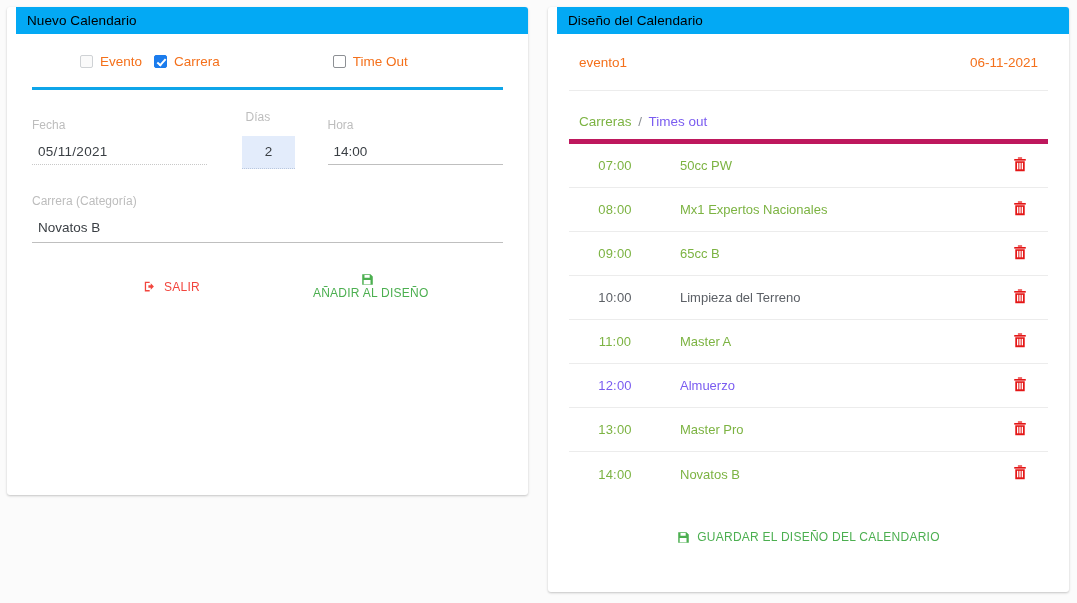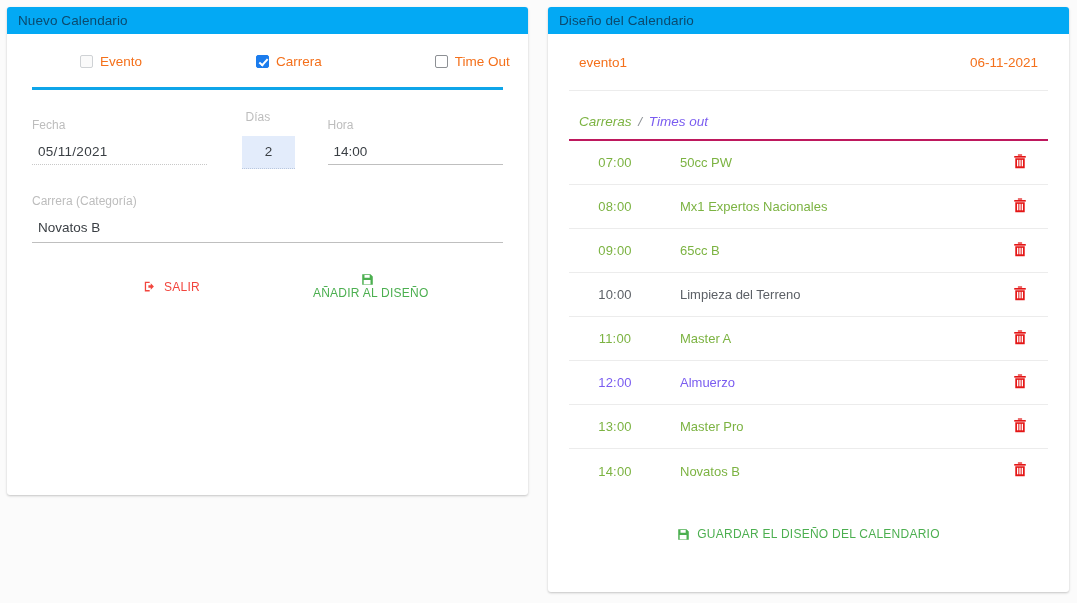--- a/index.html
+++ b/index.html
@@ -25,25 +25,26 @@
     border-radius: 3px;
     box-shadow: 0 1px 3px rgba(0,0,0,0.13), 0 1px 2px rgba(0,0,0,0.10);
     overflow: hidden;
   }
   .card-left  { left: 7px;   top: 7px; width: 521px; height: 488px; }
   .card-right { left: 548px; top: 7px; width: 521px; height: 585px; }
 
   .card-header {
     height: 27px;
     background: #03a9f4;
-    color: #0c4a6e;
+    color: #000000;
     font-size: 13.5px;
     line-height: 27px;
     padding-left: 11px;
     letter-spacing: 0.1px;
+    margin-left: 9px;
   }
 
   .card-body { padding: 0; }
 
   
   .check-row {
     display: flex;
     align-items: center;
     padding: 20px 0 18px 0;
     margin: 0 25px;
@@ -51,21 +52,21 @@
     gap: 12px;
   }
   .check-item {
     display: flex;
     align-items: center;
     font-size: 13.5px;
     color: #f4701b;
     cursor: pointer;
   }
   .check-item.pos-1 { margin-left: 48px; }
-  .check-item.pos-2 { margin-left: 102px; }
+  .check-item.pos-2 { }
   .check-item.pos-3 { margin-left: 101px; }
 
   .cbox {
     width: 13px; height: 13px;
     border: 1px solid #8d9094;
     border-radius: 2px;
     background: #fff;
     margin-right: 7px;
     flex: none;
     position: relative;
@@ -165,23 +166,22 @@
     margin: 0 21px;
     padding: 21px 10px 20px 10px;
     border-bottom: 1px solid #ececec;
     font-size: 13.5px;
     color: #f4701b;
   }
 
   .tabs-row {
     margin: 0 21px;
     padding: 23px 10px 10px 10px;
-    border-bottom: 2px solid #be185d;
+    border-bottom: 5px solid #be185d;
     font-size: 13.5px;
-    font-style: italic;
   }
   .tab-carreras { color: #7cb342; cursor: pointer; }
   .tab-sep { color: #8b8f94; margin: 0 3px; }
   .tab-timesout { color: #7a5cf0; cursor: pointer; }
 
   .sched-list { margin: 0 21px; }
   .sched-row {
     display: flex;
     align-items: center;
     height: 44px;

